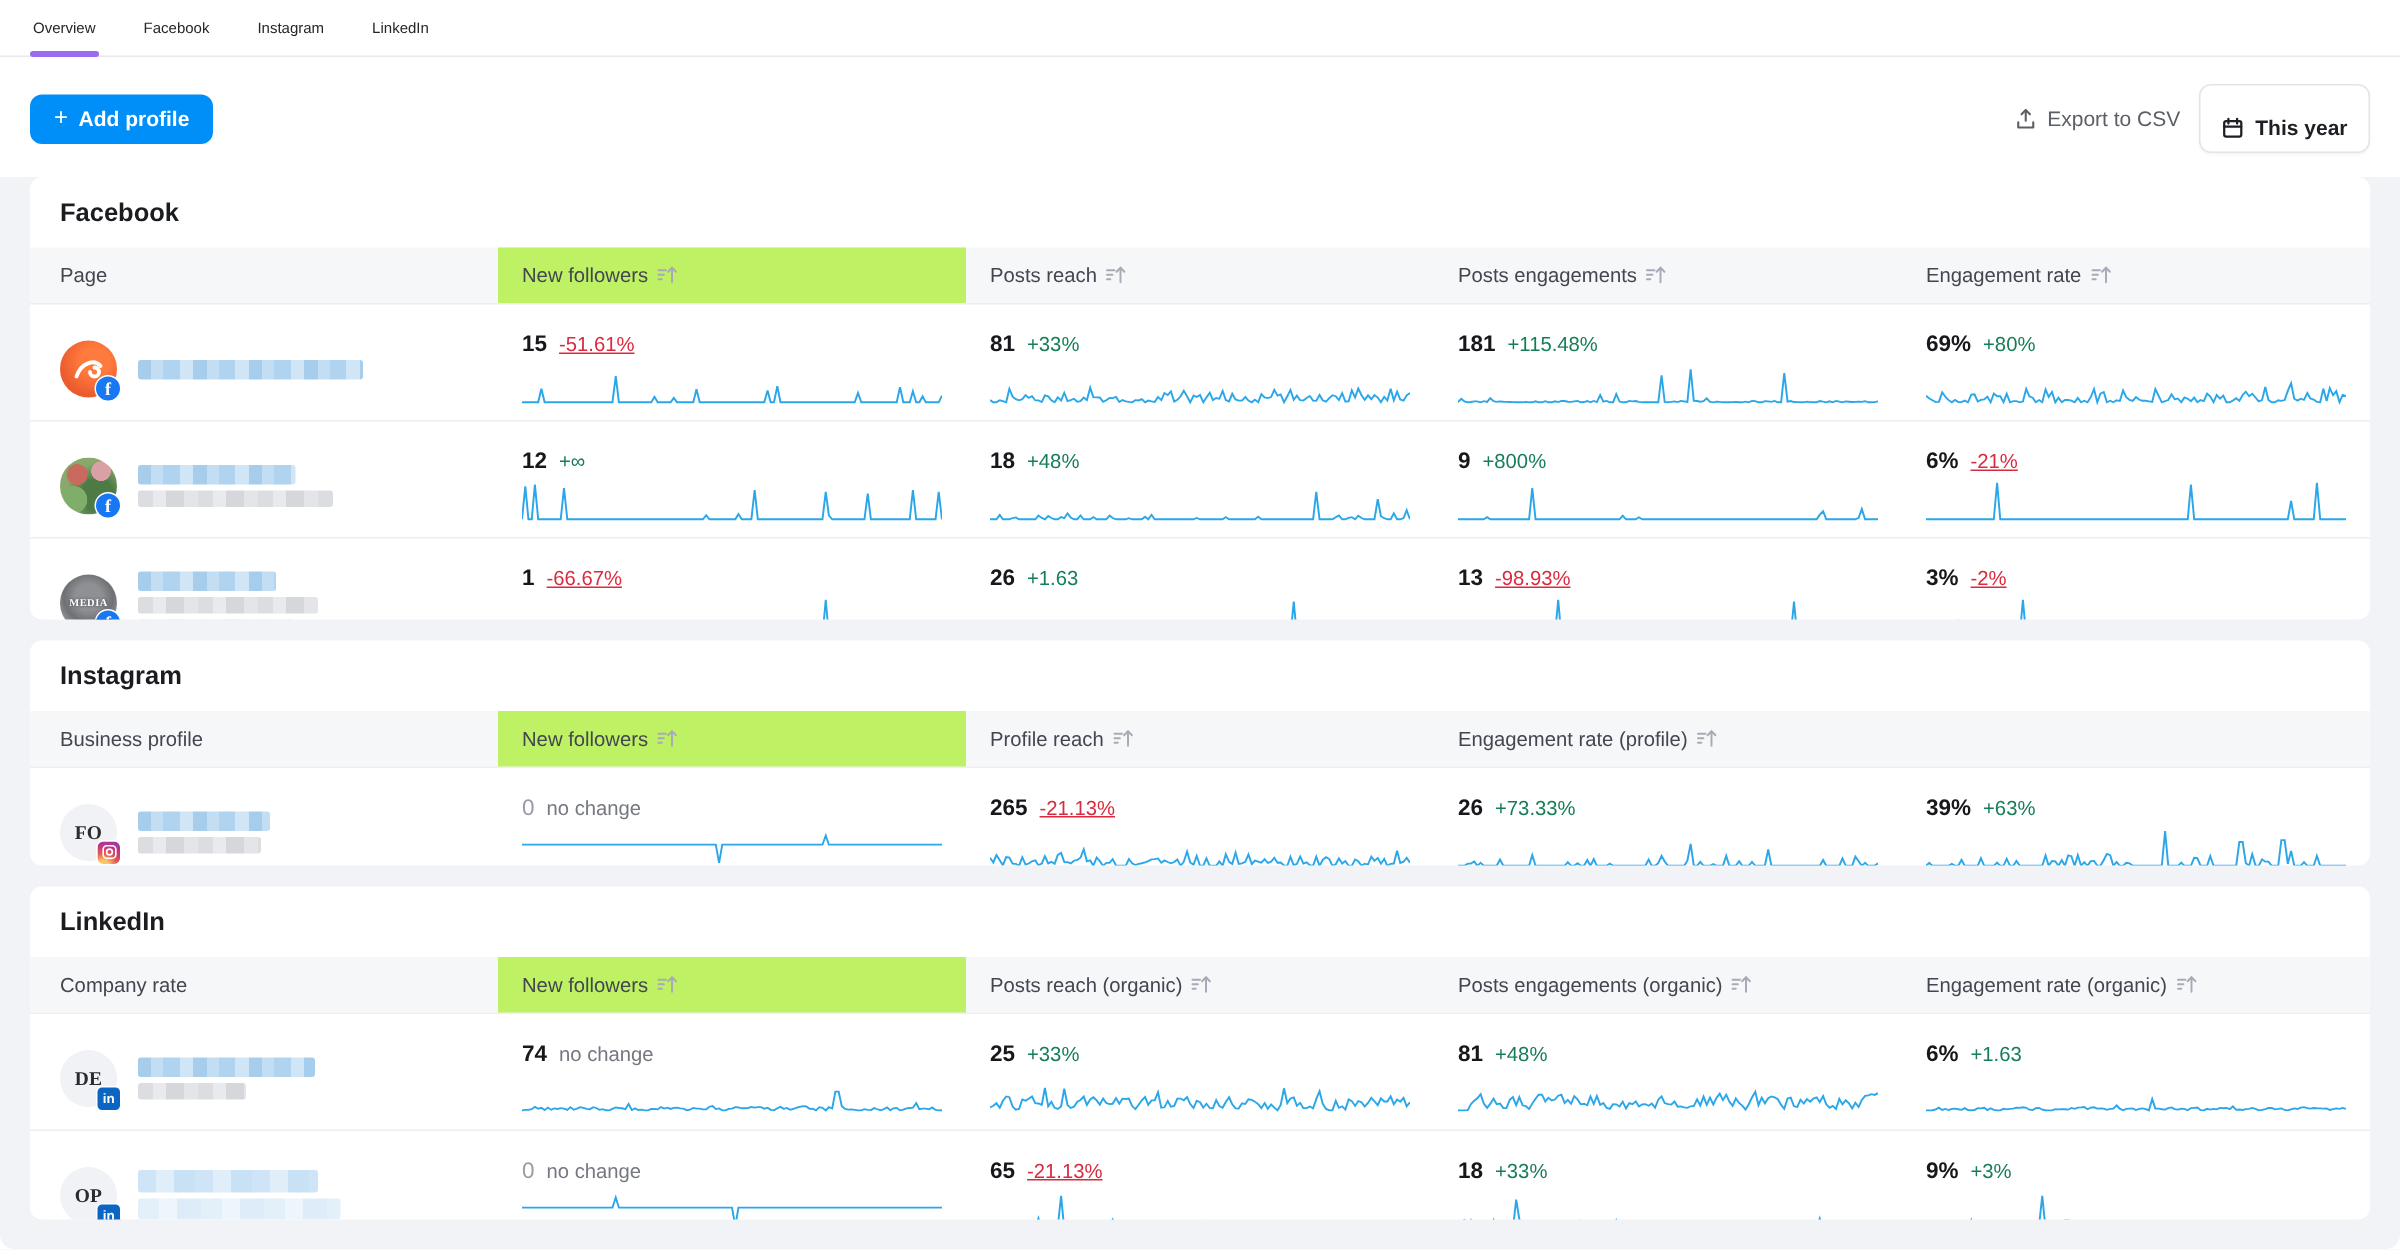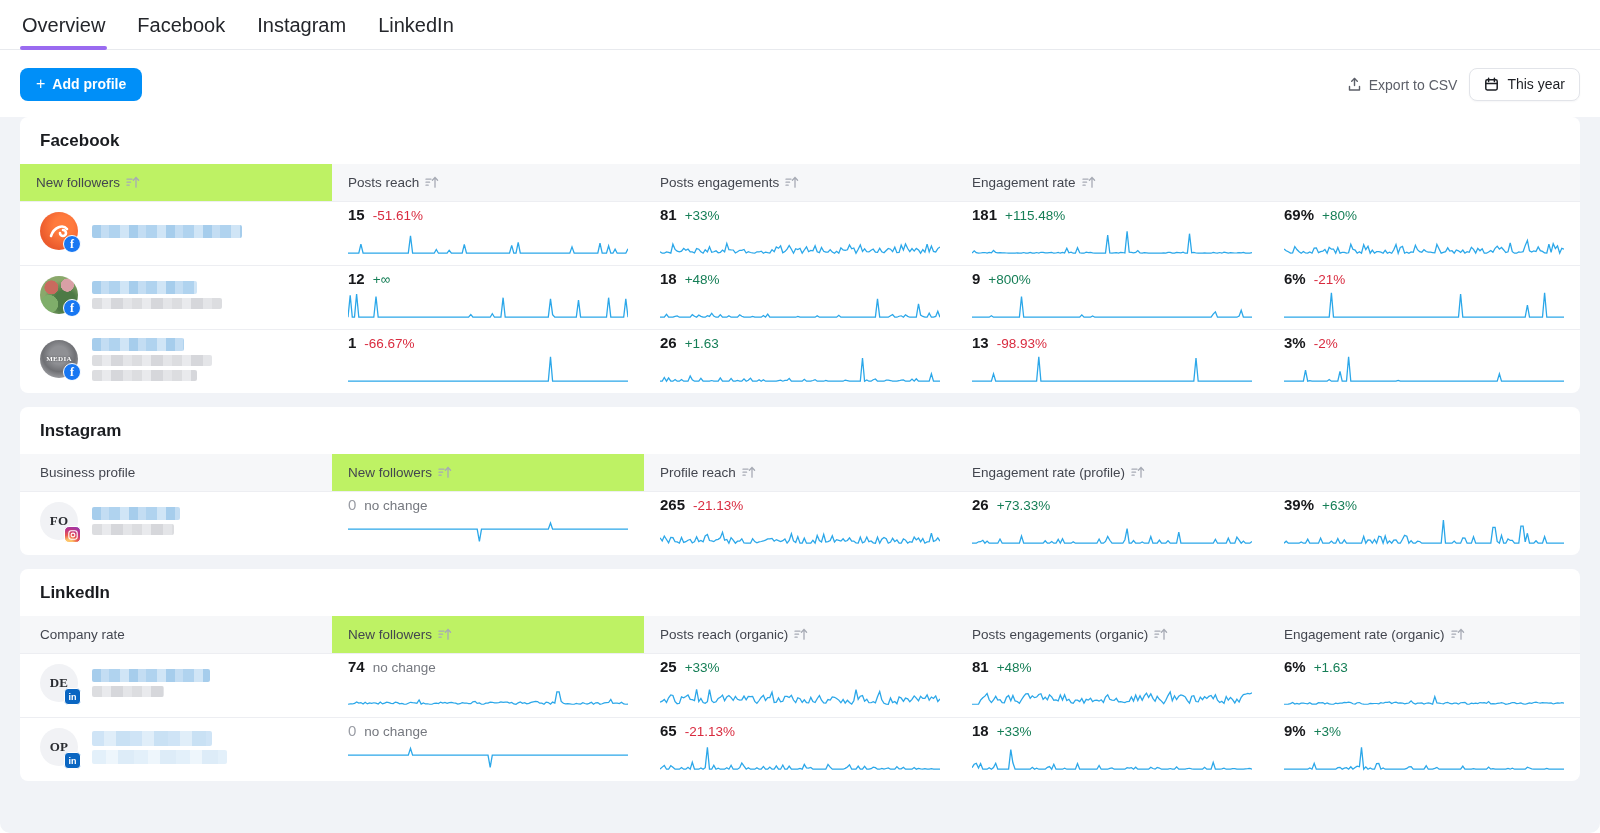--- a/index.html
+++ b/index.html
@@ -2,44 +2,44 @@
 <html style="--accent: #008ff8; --purple: #9a6bf0; --green: #157e56; --red: #d92b3f; --spark: #2ba7e9;"><head>
 <meta charset="utf-8">
 <style>
   * { margin:0; padding:0; box-sizing:border-box; }
   html,body { width:1600px; height:833px; overflow:hidden; }
   body { font-family:"Liberation Sans", sans-serif; background:#ffffff; }
   .page { width:1600px; height:833px; border-radius:10px; overflow:hidden; background:#fff; display:flex; flex-direction:column; }
 
   
   .tabs { display:flex; gap:28px; padding:0 20px; border-bottom:1px solid #e8eaee; background:#fff; }
-  .tab { position:relative; padding:14px 2px 12px; font-size:20px; color:#24262b; cursor:pointer; }
+  .tab { position:relative; padding:14px 2px 12px; font-size:10px; color:#24262b; cursor:pointer; }
   .tab.active { font-weight:500; }
   .tab.active::after { content:""; position:absolute; left:0; right:0; bottom:-1px; height:4px; border-radius:3px; background:var(--purple,#9a6bf0); }
 
   
   .toolbar { display:flex; align-items:center; padding:18px 20px 16px; background:#fff; }
   .btn-primary { display:inline-flex; align-items:center; gap:7px; background:var(--accent,#008ff8); color:#fff; border:none; border-radius:8px; font-size:14px; font-weight:700; padding:8px 16px 9px; cursor:pointer; font-family:inherit; }
   .btn-primary .plus { font-size:16px; font-weight:400; line-height:10px; }
   .toolbar-right { margin-left:auto; display:flex; align-items:center; gap:12px; }
   .link-btn { display:inline-flex; align-items:center; gap:7px; background:none; border:none; color:#5c5f68; font-size:14px; cursor:pointer; font-family:inherit; }
-  .btn-outline { display:inline-flex; align-items:center; gap:8px; background:#fff; border:1px solid #e2e4e9; border-radius:8px; padding:7px 14px 8px; font-size:14px; font-weight:400; color:#1d1f24; cursor:pointer; font-family:inherit; box-shadow:0 1px 2px rgba(30,32,40,.04); }
+  .btn-outline { display:inline-flex; align-items:center; gap:8px; background:#fff; border:1px solid #e2e4e9; border-radius:8px; padding:20px 14px 8px; font-size:14px; font-weight:700; color:#1d1f24; cursor:pointer; font-family:inherit; box-shadow:0 1px 2px rgba(30,32,40,.04); }
 
   
   .main { flex:1; background:#f1f3f7; padding:0 20px 20px; display:flex; flex-direction:column; gap:14px; overflow:hidden; }
   .card { background:#fff; border-radius:8px; overflow:hidden; }
   .card-title { font-size:17px; font-weight:700; color:#1a1c20; padding:14px 20px 13px; }
 
   .grid-head { display:grid; grid-template-columns:20% 20% 20% 20% 20%; background:#f6f7f9; }
   .head-cell { display:flex; align-items:center; gap:6px; font-size:13.5px; color:#43464f; padding:11px 16px; cursor:pointer; }
   .head-cell.entity { padding-left:20px; cursor:default; }
   .head-cell.sorted { background:#bef264; }
 
   .grid-row { display:grid; grid-template-columns:20% 20% 20% 20% 20%; border-top:1px solid #edeef2; }
-  .cell { padding:4px 16px 9px; }
+  .cell { padding:18px 16px 9px; }
   .cell.entity { display:flex; align-items:center; gap:14px; padding-left:20px; }
 
   
   .avatar { position:relative; width:38px; height:38px; flex:0 0 38px; }
   .avatar .disc { width:38px; height:38px; border-radius:50%; display:flex; align-items:center; justify-content:center; overflow:hidden;font-family:Liberation Serif, serif; }
   .disc.initials { background:#f1f2f5; color:#2a2c31; font-size:13px; font-weight:600; letter-spacing:.2px; }
   .disc.logo-orange { background:radial-gradient(circle at 62% 36%, #ff7a3d 0 28%, #eb5b2d 70%); }
   .disc.photo { background:radial-gradient(circle at 30% 30%, #c96a5e 0 18%, transparent 19%), radial-gradient(circle at 72% 24%, #d9a0a6 0 16%, transparent 17%), radial-gradient(circle at 24% 74%, #7fae6a 0 22%, transparent 23%), radial-gradient(circle at 66% 66%, #4d7a45 0 30%, #8aa86b 60%); }
   .disc.media { background:radial-gradient(circle at 50% 40%, #8f9094 0 30%, #6f7074 55%, #9fa0a4 80%); color:#fff; font-size:7px; font-weight:800; letter-spacing:.3px; text-shadow:0 0 2px #3c3d40; }
   .badge { position:absolute; right:-3px; bottom:-3px; display:flex; align-items:center; justify-content:center; }
@@ -54,21 +54,21 @@
   .blur.blue { background:repeating-linear-gradient(90deg,#a6cdec 0 9px,#c3ddf3 9px 17px,#b0d3ef 17px 28px,#d0e5f6 28px 37px); }
   .blur.paleblue { height:15px; background:repeating-linear-gradient(90deg,#cfe4f6 0 12px,#e0eef9 12px 24px,#c9e1f4 24px 38px); }
   .blur.paleblue2 { height:14px; background:repeating-linear-gradient(90deg,#e3f0fa 0 14px,#eef6fc 14px 26px,#ddecf8 26px 42px); }
 
   
   .val-row { display:flex; align-items:baseline; gap:8px; margin-bottom:3px; }
   .val { font-size:15px; font-weight:700; color:#17181b; }
   .val.muted { color:#9a9da5; font-weight:400; }
   .delta { font-size:13.5px; }
   .delta.up { color:var(--green,#157e56); }
-  .delta.down { color:var(--red,#d92b3f); }
+  .delta.down { color:var(--red,#d92b3f);text-decoration:underline; }
   .delta.none { color:#75787f; }
   .spark { display:block; width:100%; height:30px; }
   .spark polyline { fill:none; stroke:var(--spark,#2ba7e9); stroke-width:1.3; }
 
   .icon { display:inline-flex; }
 </style>
 </head>
 <body>
 
 <div class="page">
@@ -109,20 +109,21 @@
         </span>
         <span>This year</span>
       </button>
     </div>
   </div>
 
   <main class="main" id="sections">
       <section class="card">
         <div class="card-title">Facebook</div>
         <div class="grid-head">
+          <div class="head-cell entity">Page</div>
           <div class="head-cell sorted">
             <span>New followers</span>
             <span class="icon">
               <svg width="14" height="13" viewBox="0 0 14 13">
                 <g stroke="#a7abb5" stroke-width="1.3" stroke-linecap="round" fill="none">
                   <path d="M1 3.2h5M1 6.2h3.6M1 9.2h2.2M10 1.6v9.6M7.4 4.2 10 1.5l2.6 2.7"></path>
                 </g>
               </svg>
             </span>
           </div>

